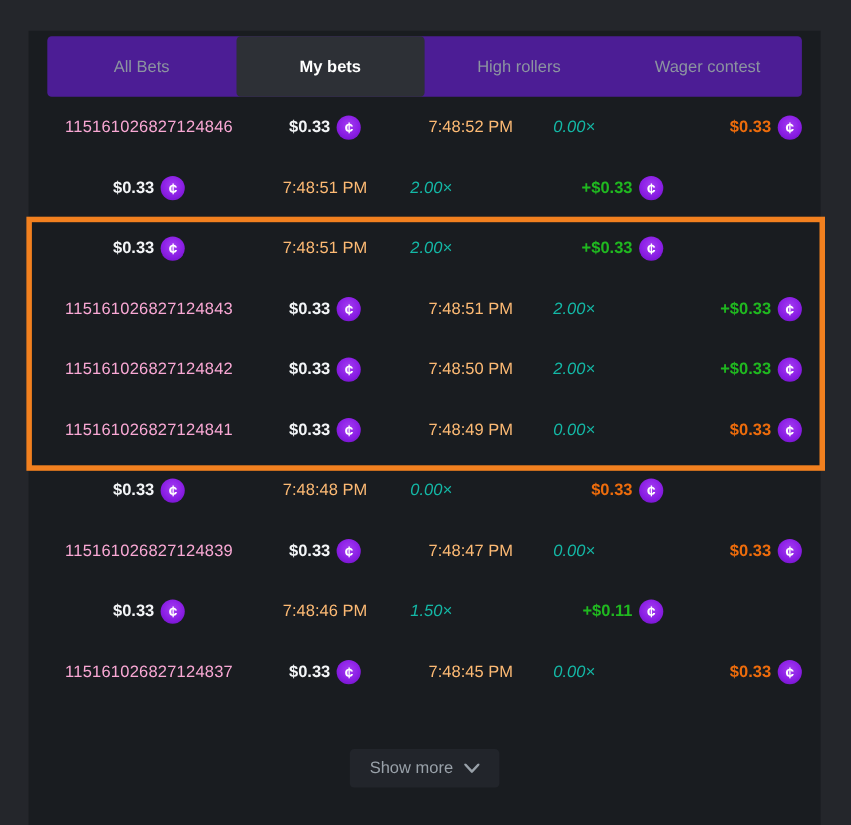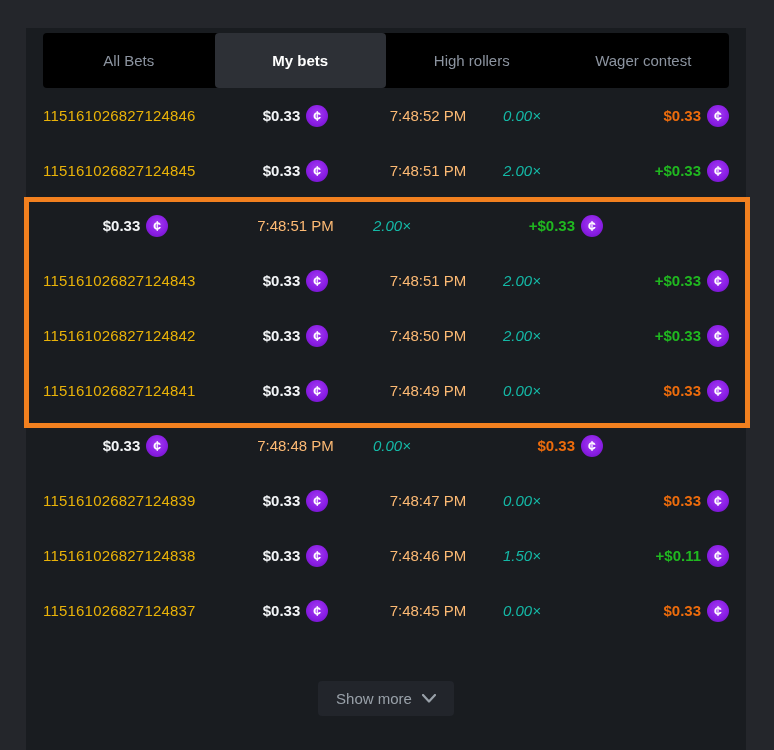--- a/index.html
+++ b/index.html
@@ -8,39 +8,39 @@
     background:#24262b;
     font-family:"Liberation Sans",sans-serif;
     -webkit-font-smoothing:antialiased;
   }
   .panel{
     position:absolute;left:26px;top:28px;width:720px;height:722px;
     background:#191c20;box-sizing:border-box;padding:0 17px;
   }
   
   .tabs{
-    margin-top:5px;height:55px;background:#000000;border-radius:4px;
+    margin-top:5px;height:55px;background:#4c1d95;border-radius:4px;
     display:flex;align-items:stretch;
   }
   .tab{
     flex:1;display:flex;align-items:center;justify-content:center;
     color:#8c94a0;font-size:15px;cursor:pointer;border-radius:4px;
     user-select:none;
   }
   .tab.active{background:#2d3036;color:#ffffff;font-weight:bold;}
   
   .grid-cols{display:grid;grid-template-columns:185px 135px 130px 110px 1fr;align-items:center;}
   .thead{height:47px;margin-top:7px;color:#9aa1ab;font-size:15px;}
   .th{white-space:nowrap;}
   .th.c-bet{justify-self:center;}
   .th.c-time{justify-self:center;}
   .th.c-payout{padding-left:10px;}
   .th.c-profit{justify-self:end;}
   .row{height:55px;font-size:15px;}
-  .betid{color:#eab308;letter-spacing:.2px;}
+  .betid{color:#f9a8d4;letter-spacing:.2px;text-align:center;}
   .betcell{justify-self:center;display:flex;align-items:center;gap:6px;}
   .betcell .amount{color:#f3f5f7;font-weight:bold;}
   .timecell{justify-self:center;color:#fdba74;}
   .payoutcell{padding-left:10px;color:#14b8a6;font-style:italic;}
   .profitcell{justify-self:end;display:flex;align-items:center;gap:6px;font-weight:bold;}
   .profitcell.loss .amount{color:#ed6c0c;}
   .profitcell.win .amount{color:#20b820;}
   .coin{
     width:22px;height:22px;border-radius:50%;flex:0 0 22px;
     background:radial-gradient(circle at 50% 40%, #a43cf2 0%, #8a1ee4 55%, #6c10c0 100%);
@@ -84,21 +84,20 @@
     </span>
     <span class="timecell">7:48:52 PM</span>
     <span class="payoutcell">0.00×</span>
     <span class="profitcell loss">
       <span class="amount">$0.33</span>
       <span class="coin">¢</span>
     </span>
   </div>
 
   <div class="grid-cols row">
-    <span class="betid">115161026827124845</span>
     <span class="betcell">
       <span class="amount">$0.33</span>
       <span class="coin">¢</span>
     </span>
     <span class="timecell">7:48:51 PM</span>
     <span class="payoutcell">2.00×</span>
     <span class="profitcell win">
       <span class="amount">+$0.33</span>
       <span class="coin">¢</span>
     </span>
@@ -180,21 +179,20 @@
     </span>
     <span class="timecell">7:48:47 PM</span>
     <span class="payoutcell">0.00×</span>
     <span class="profitcell loss">
       <span class="amount">$0.33</span>
       <span class="coin">¢</span>
     </span>
   </div>
 
   <div class="grid-cols row">
-    <span class="betid">115161026827124838</span>
     <span class="betcell">
       <span class="amount">$0.33</span>
       <span class="coin">¢</span>
     </span>
     <span class="timecell">7:48:46 PM</span>
     <span class="payoutcell">1.50×</span>
     <span class="profitcell win">
       <span class="amount">+$0.11</span>
       <span class="coin">¢</span>
     </span>

